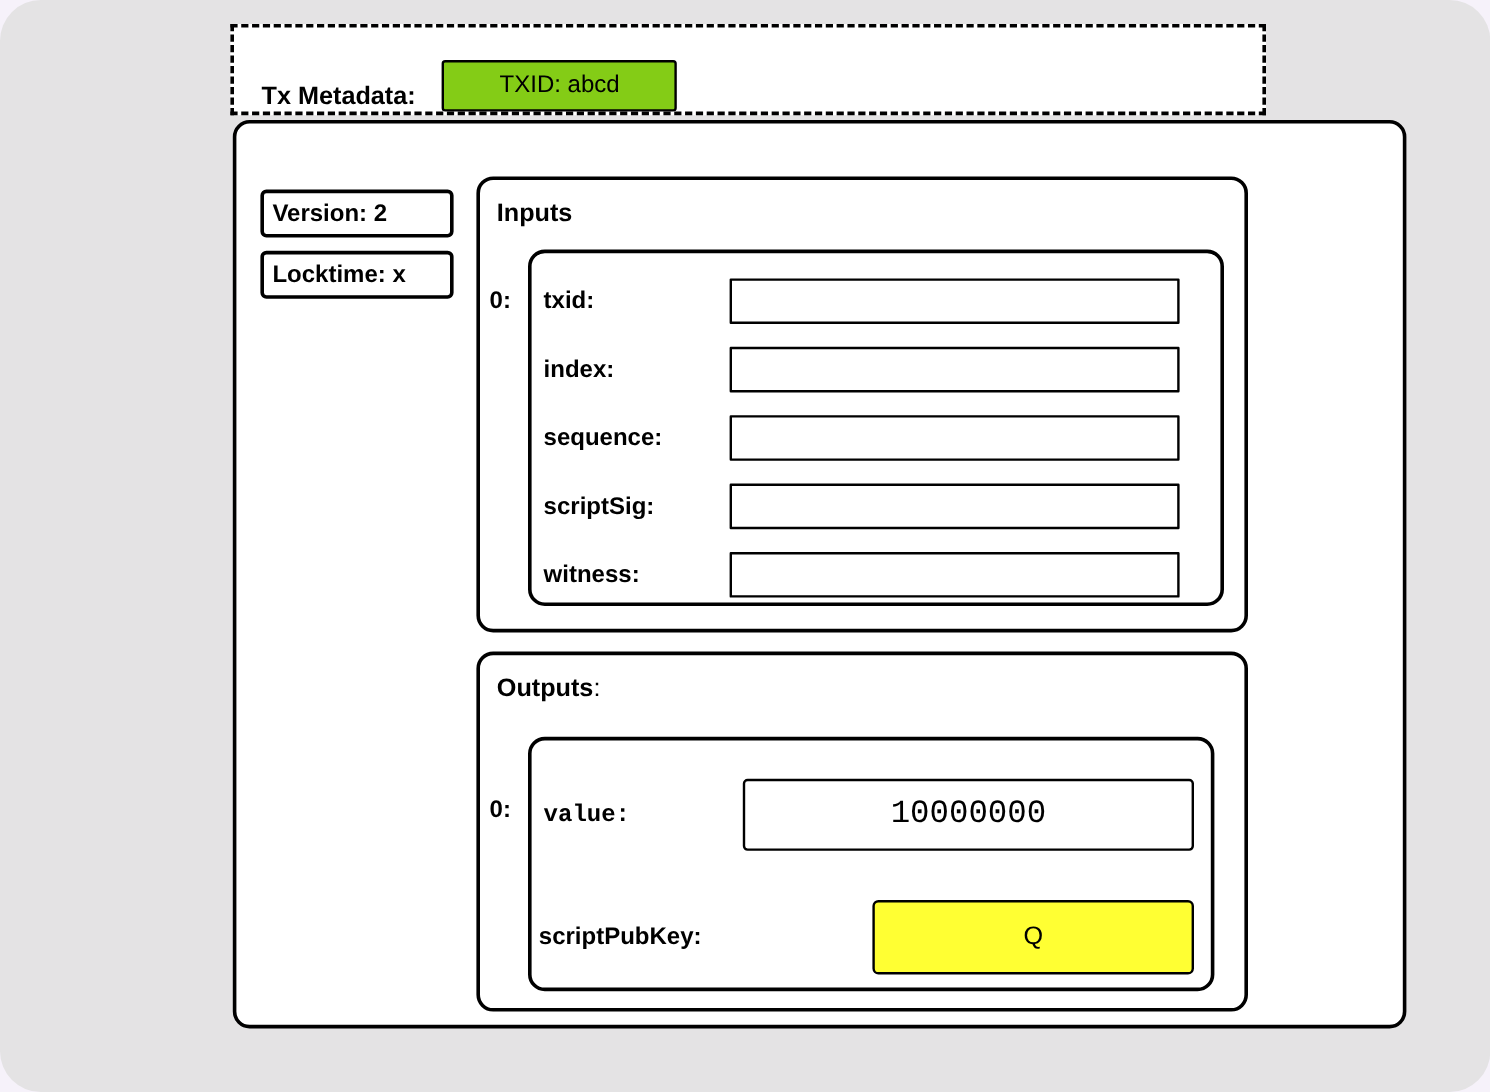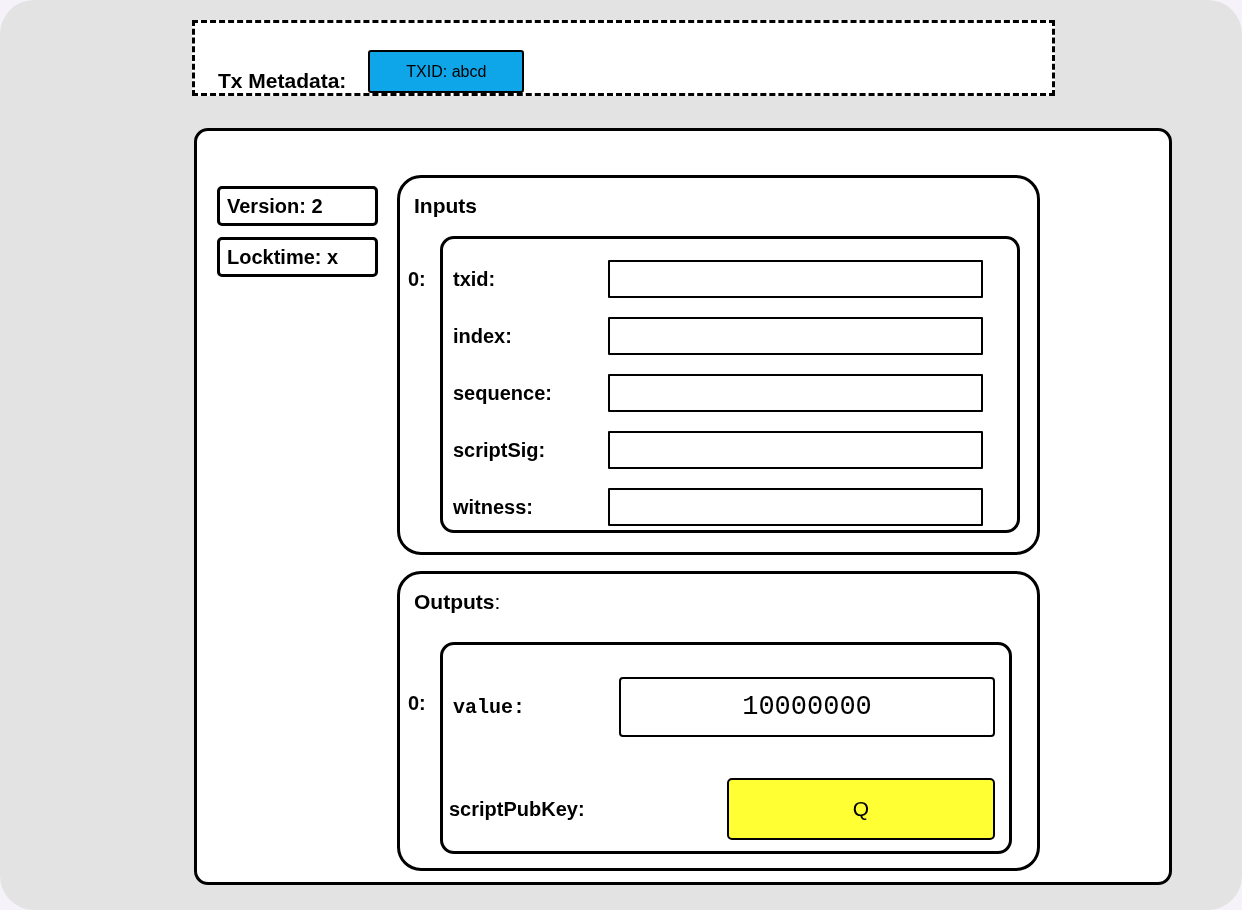--- a/index.html
+++ b/index.html
@@ -34,37 +34,37 @@
   }
   #meta-label {
     font-size: 21px;
     font-weight: bold;
     color: #000;
     margin-left: 23px;
     white-space: nowrap;
   }
   #txid-box {
     margin-left: 22px;
-    width: 156px;
+    width: 196px;
     height: 43px;
     border: 2.5px solid #000;
     border-radius: 3px;
-    background: #0ea5e9;
-    display: flex;
-    align-items: center;
-    justify-content: center;
-    font-size: 16px;
+    background: #84cc16;
+    display: flex;
+    align-items: center;
+    justify-content: center;
+    font-size: 20px;
     color: #000;
   }
 
   
   #body-box {
     position: absolute;
     left: 194px;
-    top: 128px;
+    top: 100px;
     width: 978px;
     height: 757px;
     border: 3px solid #000;
     border-radius: 14px;
     background: #ffffff;
   }
 
   
   .sidepill {
     position: absolute;
@@ -84,21 +84,21 @@
   }
   #pill-version  { top: 55px; }
   #pill-locktime { top: 106px; }
 
   
   .section {
     position: absolute;
     left: 200px;
     width: 643px;
     border: 3px solid #000;
-    border-radius: 24px;
+    border-radius: 14px;
     background: #ffffff;
   }
   #inputs-section  { top: 44px;  height: 380px; }
   #outputs-section { top: 440px; height: 300px; }
 
   .section-title {
     position: absolute;
     left: 14px;
     top: 16px;
     font-size: 21px;

